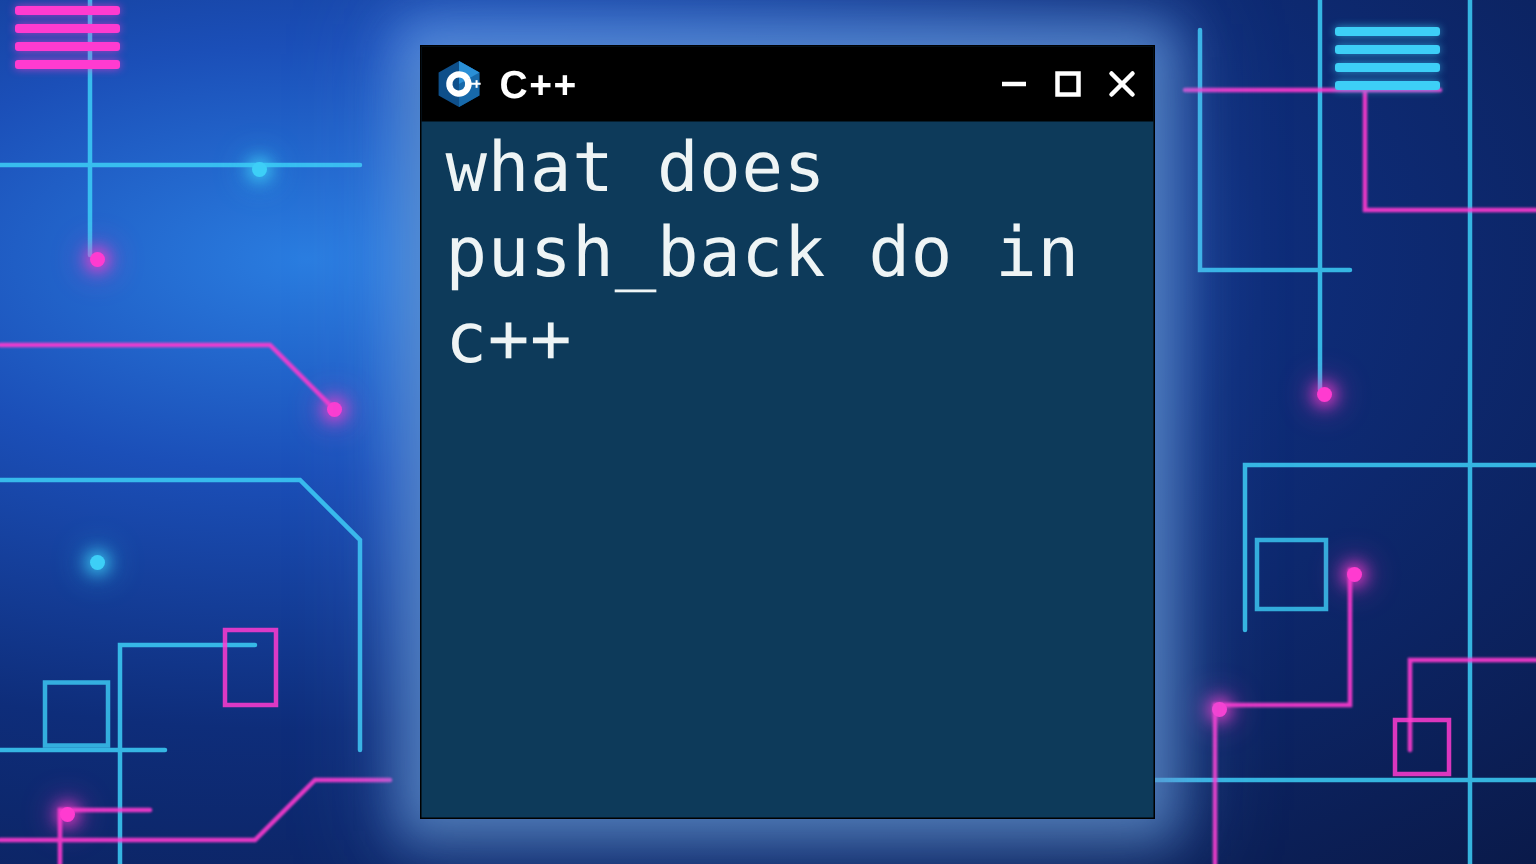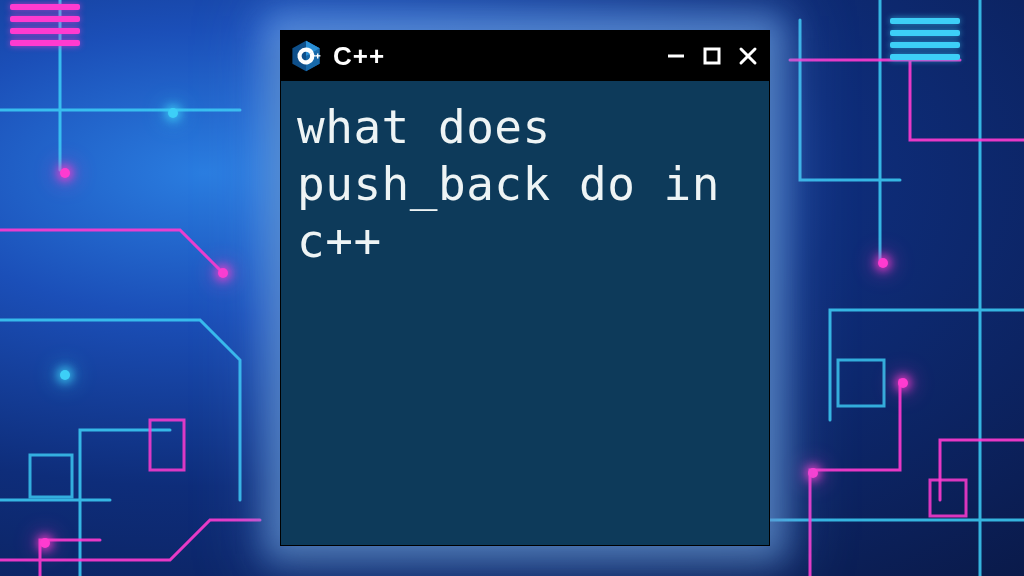--- a/index.html
+++ b/index.html
@@ -90,21 +90,21 @@
       align-items: center;
       gap: 14px;
       color: #fff;
       font-family: "Segoe UI", Arial, sans-serif;
     }
     .win-controls .ctl { width: 22px; height: 22px; display:flex; align-items:center; justify-content:center; cursor:pointer; }
     .ctl svg { display:block; }
 
     .content {
       flex: 1;
-      padding: 18px 16px 16px 16px;
+      padding: 2px 16px 16px 16px;
       color: #eef4f5;
       font-size: 46px;
       line-height: 1.24;
       letter-spacing: 0.5px;
       white-space: pre-wrap;
       word-break: break-word;
     }
   </style>
 </head>
 <body>

